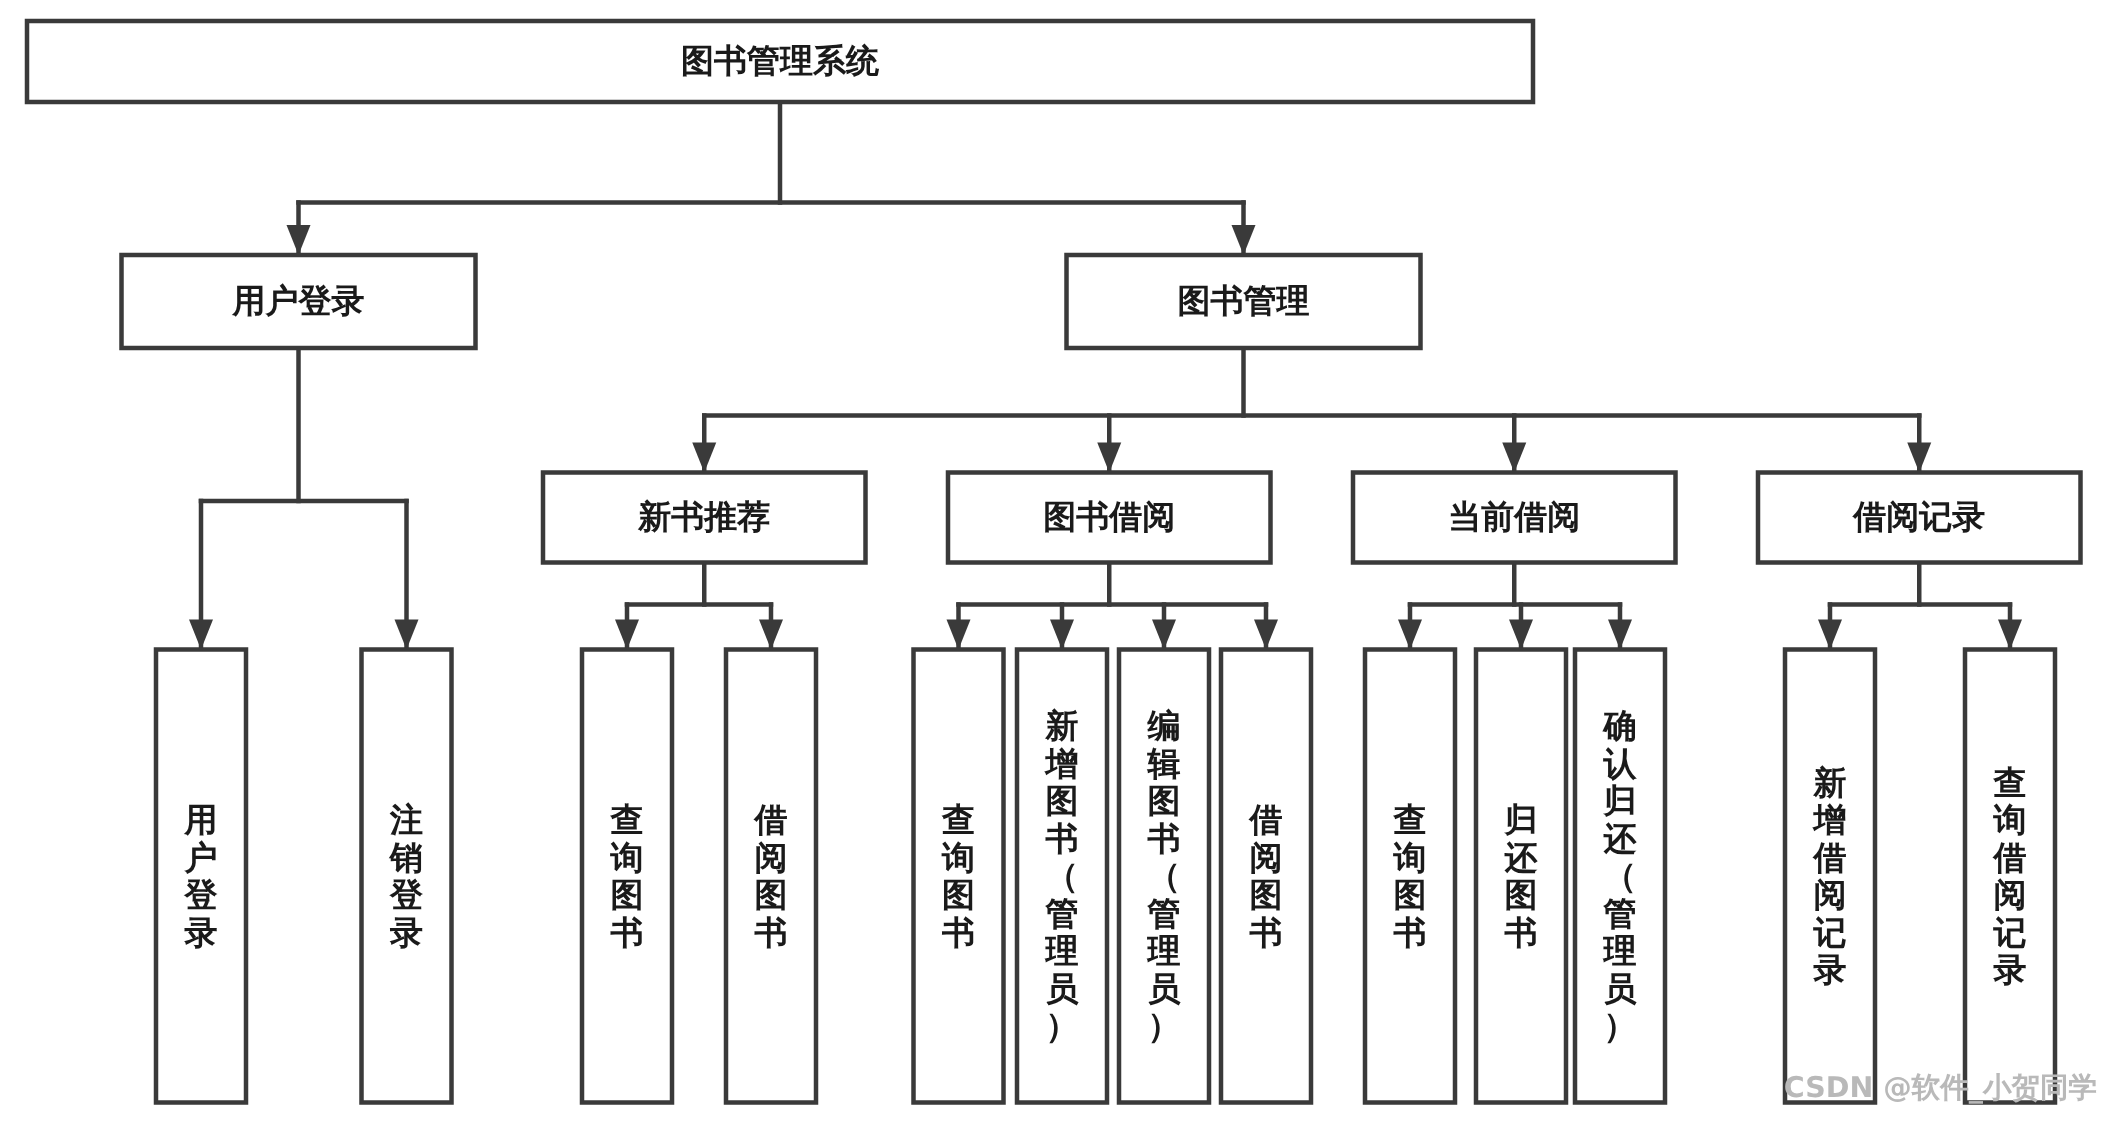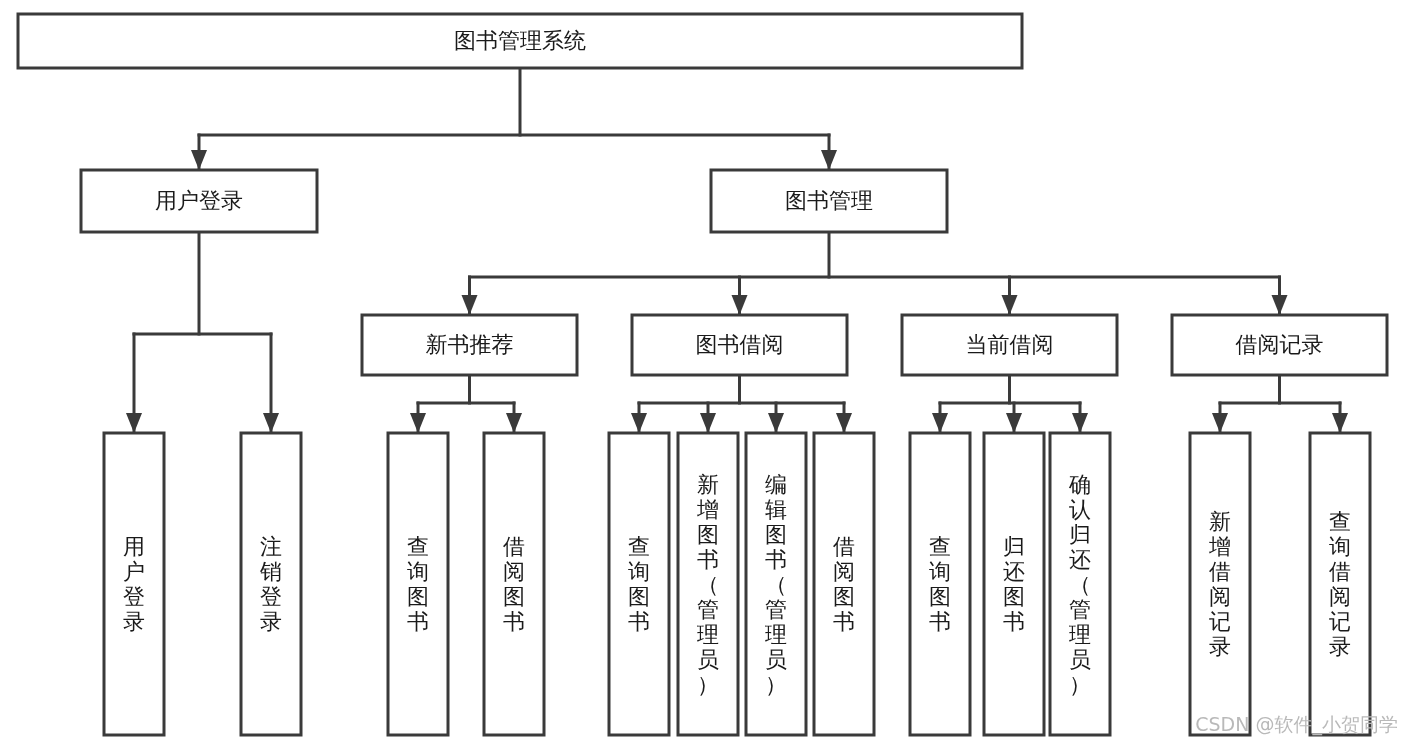--- a/index.html
+++ b/index.html
@@ -12,20 +12,21 @@
     width: 1405px;
     height: 747px;
     font-family: "DejaVu Sans", "Liberation Sans", sans-serif;
     overflow: hidden;
   }
   #diagram-root {
     position: relative;
     width: 1405px;
     height: 747px;
     background: #ffffff;
+    font-weight: bold;
   }
   svg#structure-chart {
     display: block;
     width: 1405px;
     height: 747px;
   }
   .node-box {
     fill: #ffffff;
     stroke: #3a3a3a;
     stroke-width: 3;

